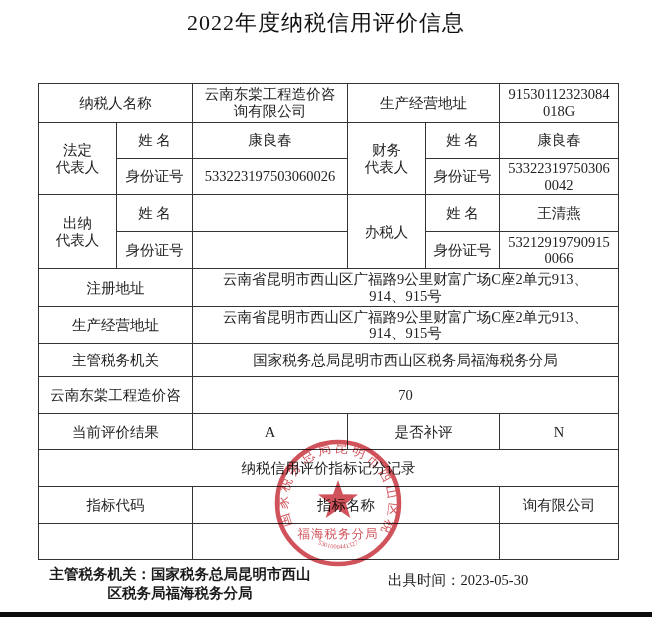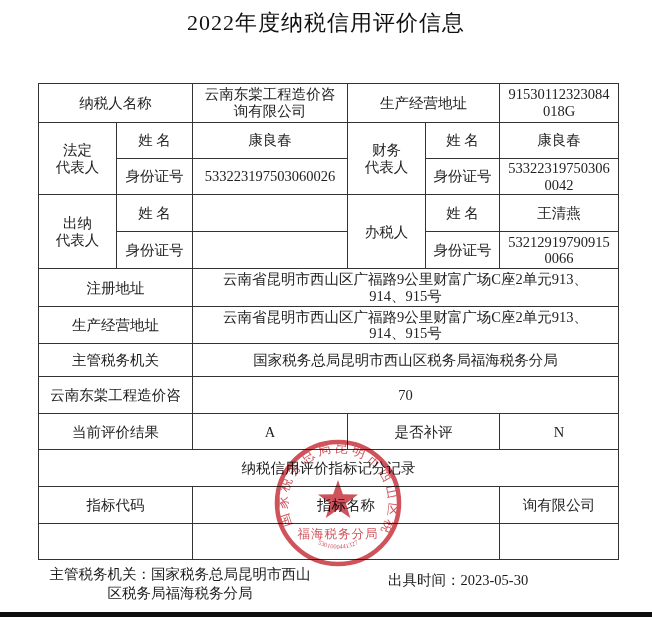--- a/index.html
+++ b/index.html
@@ -13,21 +13,21 @@
                font-size:14.5px;line-height:1.15;padding:1px 3px;
                white-space:pre-line;word-break:break-all;color:#222;}
   tr.r1{height:39px}  tr.r2{height:36px}  tr.r3{height:35px}
   tr.r4{height:37px}  tr.r5{height:37px}  tr.r6{height:38px}
   tr.r7{height:37px}  tr.r8{height:33px}  tr.r9{height:37px}
   tr.r10{height:36px} tr.r11{height:37px} tr.r12{height:37px}
   tr.r13{height:36px}
   .seal{position:absolute;left:270px;top:435px;width:136px;height:136px;
         mix-blend-mode:multiply;opacity:.85;}
   .footer-left{position:absolute;left:40px;top:565px;width:280px;
-               text-align:center;font-size:14.5px;font-weight:400;
+               text-align:center;font-size:14.5px;font-weight:700;
                line-height:1.3;white-space:pre-line;color:#1a1a1a;}
   .footer-right{position:absolute;left:388px;top:571px;font-size:14.5px;
                 font-weight:400;color:#1a1a1a;}
   .bottom-edge{position:absolute;left:0;top:612px;width:652px;height:5px;background:#0d0d0d;}
 </style>
 </head>
 <body>
 
 <div class="page">
 

